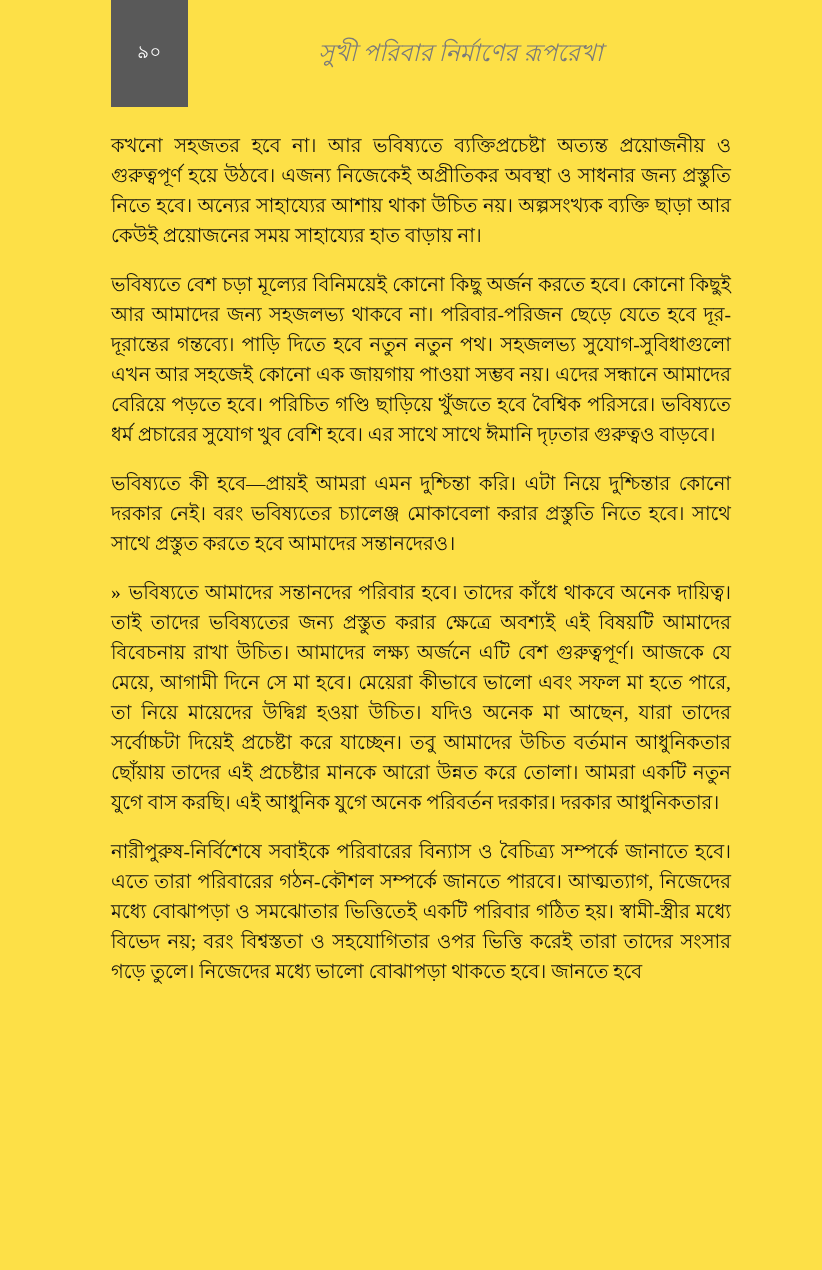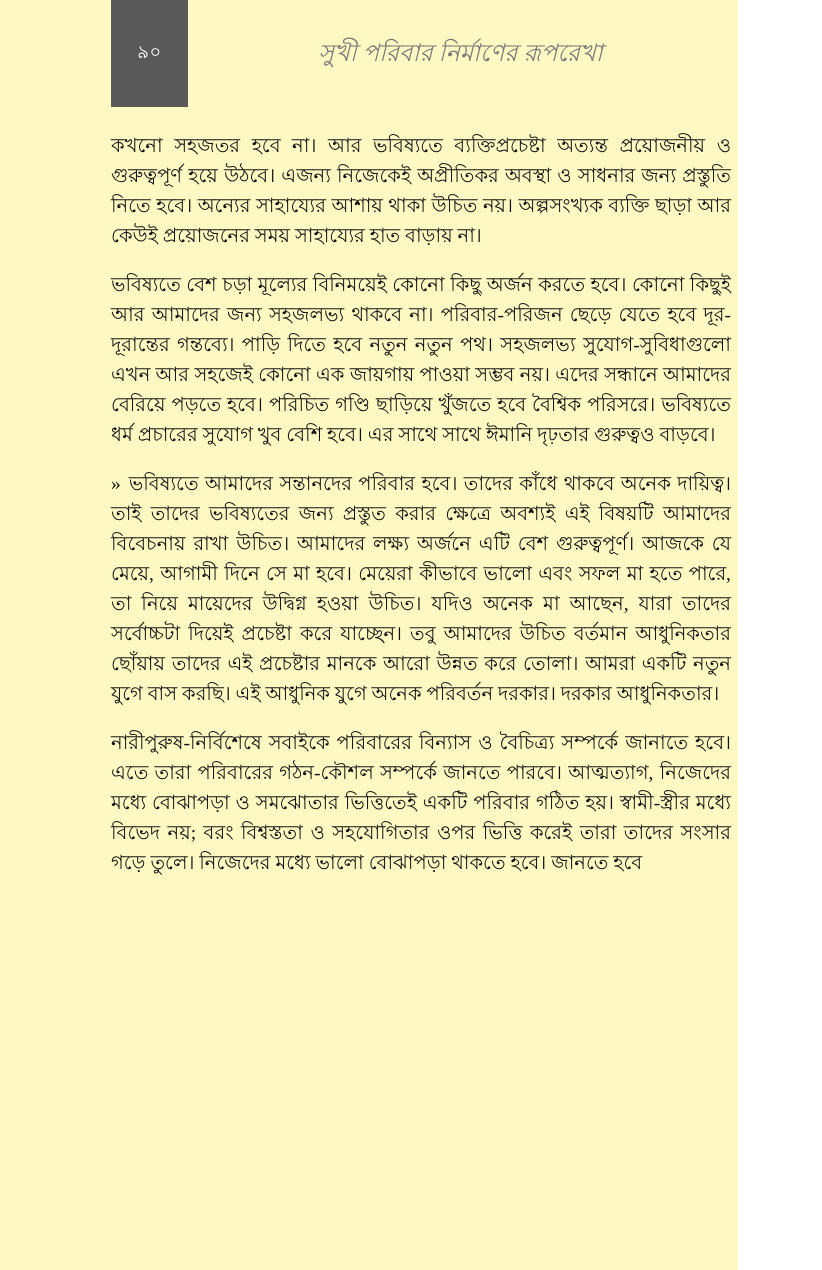--- a/index.html
+++ b/index.html
@@ -3,23 +3,23 @@
 <meta charset="utf-8">
 <style>
   html, body {
     margin: 0;
     padding: 0;
     background: #ffffff;
   }
 
   .page {
     position: relative;
-    width: 738px;
+    width: 822px;
     height: 1270px;
-    background: #fef9c3;
+    background: #fde047;
     overflow: hidden;
     font-family: "Liberation Serif", "DejaVu Serif", serif;
   }
 
   
   .header {
     position: absolute;
     top: 0;
     left: 0;
     width: 822px;
@@ -108,20 +108,21 @@
     </div>
     <div class="running-title">সুখী পরিবার নির্মাণের রূপরেখা</div>
   </div>
 
   <div class="text-column">
 
     <p class="para last-line-left">কখনো সহজতর হবে না। আর ভবিষ্যতে ব্যক্তিপ্রচেষ্টা অত্যন্ত প্রয়োজনীয় ও গুরুত্বপূর্ণ হয়ে উঠবে। এজন্য নিজেকেই অপ্রীতিকর অবস্থা ও সাধনার জন্য প্রস্তুতি নিতে হবে। অন্যের সাহায্যের আশায় থাকা উচিত নয়। অল্পসংখ্যক ব্যক্তি ছাড়া আর কেউই প্রয়োজনের সময় সাহায্যের হাত বাড়ায় না।</p>
 
     <p class="para last-line-left">ভবিষ্যতে বেশ চড়া মূল্যের বিনিময়েই কোনো কিছু অর্জন করতে হবে। কোনো কিছুই আর আমাদের জন্য সহজলভ্য থাকবে না। পরিবার-পরিজন ছেড়ে যেতে হবে দূর-দূরান্তের গন্তব্যে। পাড়ি দিতে হবে নতুন নতুন পথ। সহজলভ্য সুযোগ-সুবিধাগুলো এখন আর সহজেই কোনো এক জায়গায় পাওয়া সম্ভব নয়। এদের সন্ধানে আমাদের বেরিয়ে পড়তে হবে। পরিচিত গণ্ডি ছাড়িয়ে খুঁজতে হবে বৈশ্বিক পরিসরে। ভবিষ্যতে ধর্ম প্রচারের সুযোগ খুব বেশি হবে। এর সাথে সাথে ঈমানি দৃঢ়তার গুরুত্বও বাড়বে।</p>
 
+    <p class="para last-line-left">ভবিষ্যতে কী হবে—প্রায়ই আমরা এমন দুশ্চিন্তা করি। এটা নিয়ে দুশ্চিন্তার কোনো দরকার নেই। বরং ভবিষ্যতের চ্যালেঞ্জ মোকাবেলা করার প্রস্তুতি নিতে হবে। সাথে সাথে প্রস্তুত করতে হবে আমাদের সন্তানদেরও।</p>
 
     <p class="para last-line-left"><span class="marker">»</span><span>ভবিষ্যতে আমাদের সন্তানদের পরিবার হবে। তাদের কাঁধে থাকবে অনেক দায়িত্ব। তাই তাদের ভবিষ্যতের জন্য প্রস্তুত করার ক্ষেত্রে অবশ্যই এই বিষয়টি আমাদের বিবেচনায় রাখা উচিত। আমাদের লক্ষ্য অর্জনে এটি বেশ গুরুত্বপূর্ণ। আজকে যে মেয়ে, আগামী দিনে সে মা হবে। মেয়েরা কীভাবে ভালো এবং সফল মা হতে পারে, তা নিয়ে মায়েদের উদ্বিগ্ন হওয়া উচিত। যদিও অনেক মা আছেন, যারা তাদের সর্বোচ্চটা দিয়েই প্রচেষ্টা করে যাচ্ছেন। তবু আমাদের উচিত বর্তমান আধুনিকতার ছোঁয়ায় তাদের এই প্রচেষ্টার মানকে আরো উন্নত করে তোলা। আমরা একটি নতুন যুগে বাস করছি। এই আধুনিক যুগে অনেক পরিবর্তন দরকার। দরকার আধুনিকতার।</span></p>
 
     <p class="para last-line-left">নারীপুরুষ-নির্বিশেষে সবাইকে পরিবারের বিন্যাস ও বৈচিত্র্য সম্পর্কে জানাতে হবে। এতে তারা পরিবারের গঠন-কৌশল সম্পর্কে জানতে পারবে। আত্মত্যাগ, নিজেদের মধ্যে বোঝাপড়া ও সমঝোতার ভিত্তিতেই একটি পরিবার গঠিত হয়। স্বামী-স্ত্রীর মধ্যে বিভেদ নয়; বরং বিশ্বস্ততা ও সহযোগিতার ওপর ভিত্তি করেই তারা তাদের সংসার গড়ে তুলে। নিজেদের মধ্যে ভালো বোঝাপড়া থাকতে হবে। জানতে হবে</p>
 
   </div>
 
 </div>
 
 </body></html>

